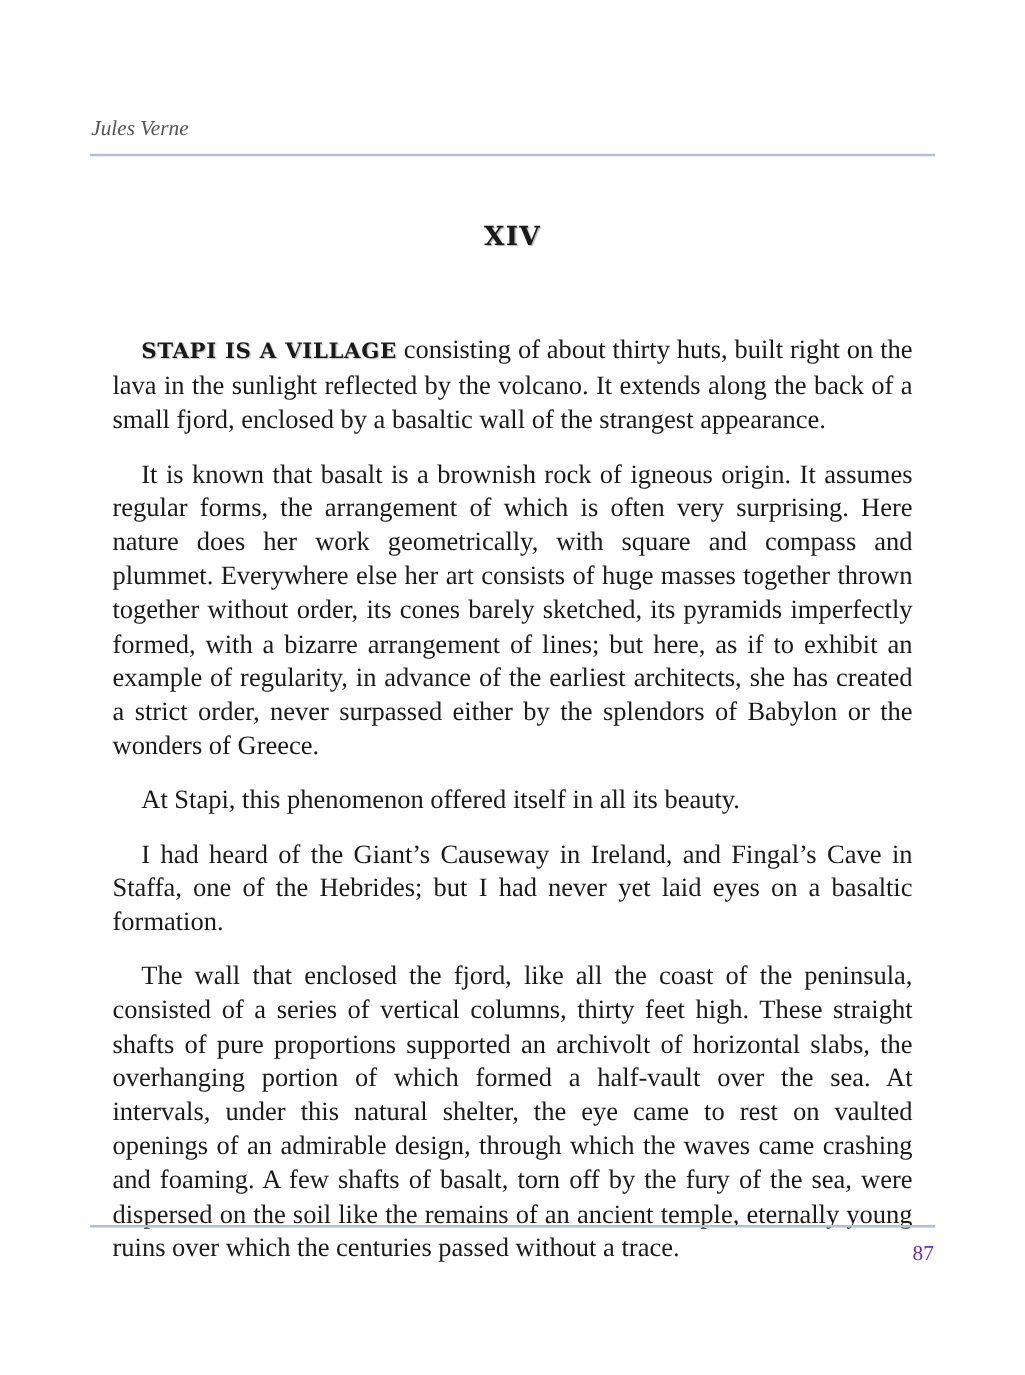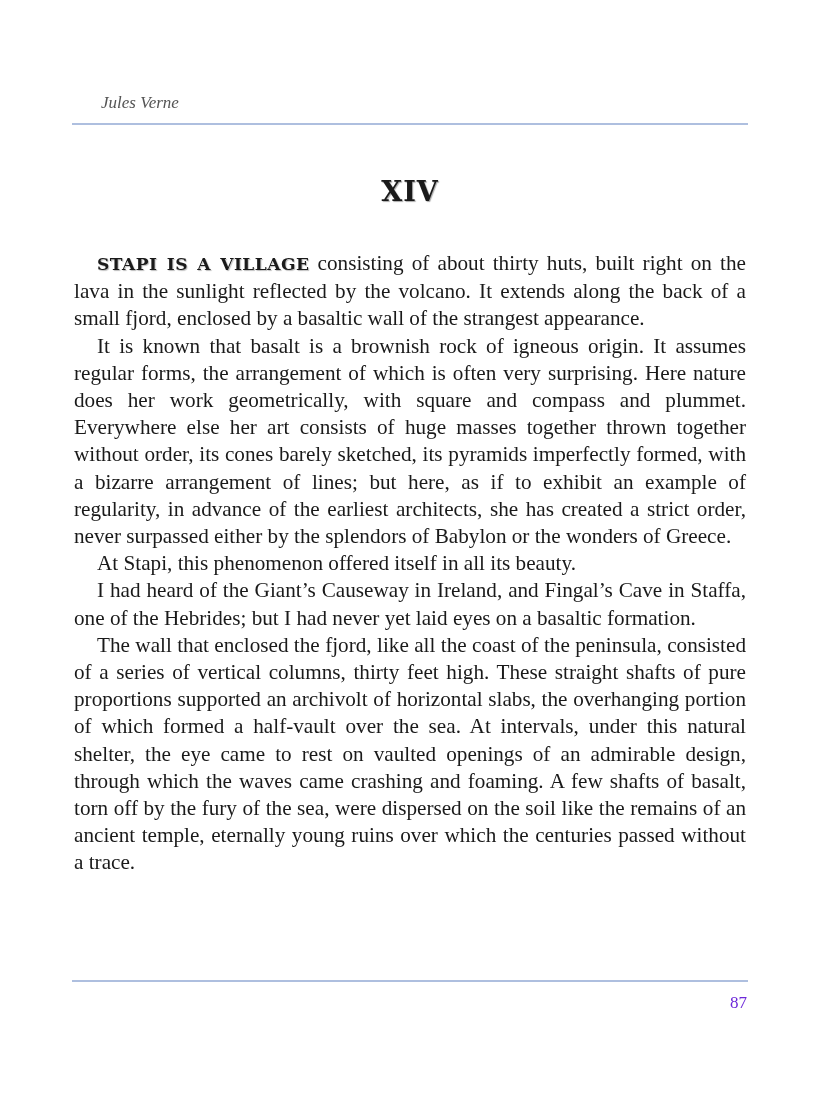--- a/index.html
+++ b/index.html
@@ -24,21 +24,20 @@
     .running-head {
       position: absolute;
       left: 73px;
       top: 93px;
       width: 675px;
       height: 24px;
       display: flex;
       justify-content: space-between;
       align-items: baseline;
       color: #555555;
-      margin-left: 28px;
     }
     .running-head .author {
       font-style: italic;
       font-size: 17px;
     }
     .running-head .book-title {
       font-size: 17px;
       letter-spacing: 0.1px;
     }
     .rule {
@@ -50,38 +49,38 @@
     }
     .rule.top { top: 123px; }
     .rule.bottom { top: 980px; }
     .chapter-title {
       position: absolute;
       left: 0;
       width: 820px;
       top: 176px;
       text-align: center;
       font-family: "DejaVu Serif", serif;
-      font-size: 27px;
+      font-size: 21px;
       font-weight: bold;
       color: #1a1a1a;
       text-shadow: 1px 1px 1px #aaaaaa;
       letter-spacing: 1px;
     }
     .body-text {
       position: absolute;
       left: 74px;
       top: 250px;
       width: 672px;
       font-size: 21.2px;
       line-height: 27.2px;
       text-align: justify;
       hyphens: manual;
     }
     .body-text p {
-      margin: 0;
+      margin: 16px;
       text-indent: 23px;
     }
     .lead-in {
       font-family: "DejaVu Serif", serif;
       font-weight: bold;
       font-size: 17px;
       letter-spacing: 0.5px;
       text-shadow: 1px 1px 1px #bbbbbb;
     }
     .folio {

